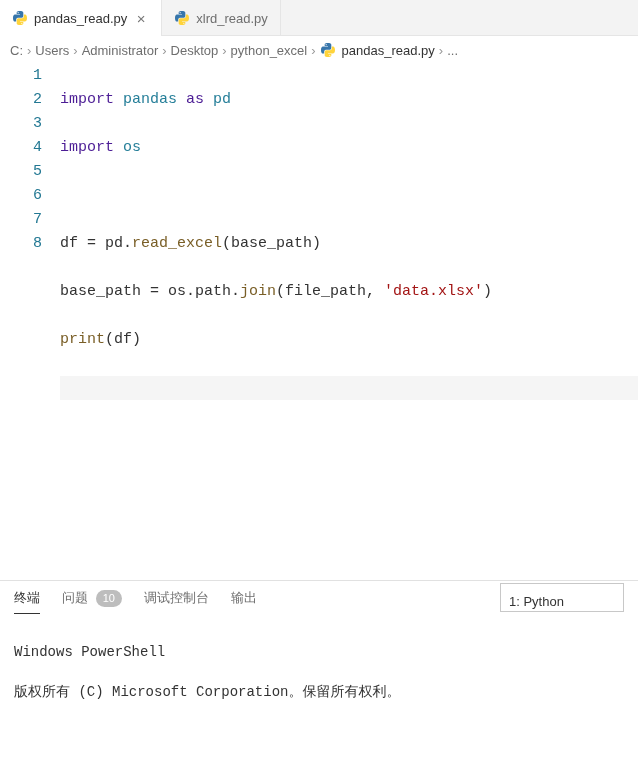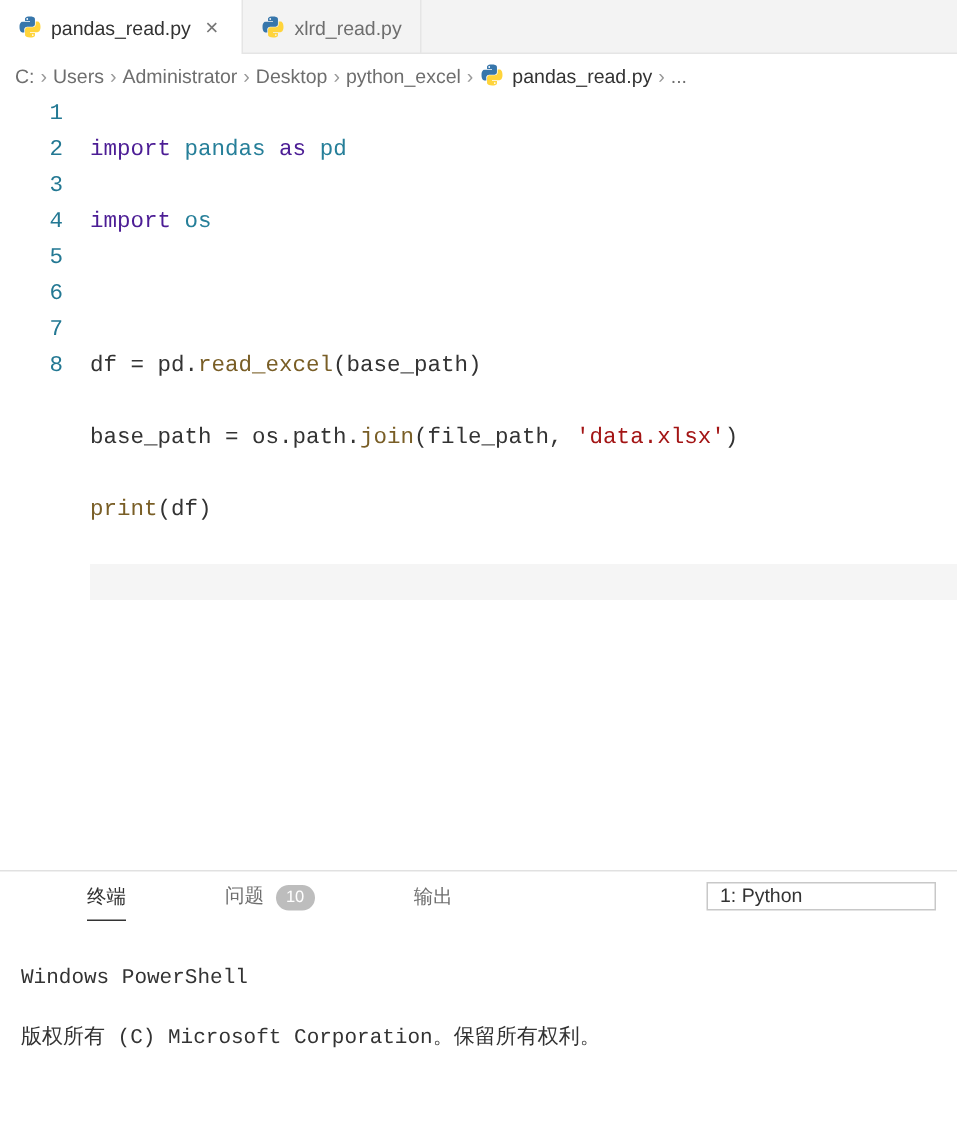--- a/index.html
+++ b/index.html
@@ -24,29 +24,29 @@
     .codecol { flex:1; white-space:pre; }
     .curline { background:#f5f5f5; display:inline-block; width:100%; }
     .hl-teal { color:#267f99; }
     .hl-brown { color:#a31515; }
     .hl-purple { color:#4c1d95; }
     .hl-dblue { color:#001080; }
     .hl-call { color:#795e26; }
     .spacer { height:150px; }
     .panelbar { display:flex; align-items:center; border-top:1px solid #e1e1e1;
                 height:34px; padding:0 14px; gap:22px; color:#6e6e6e; font-size:13px; }
-    .paneltab { position:relative; cursor:pointer; padding:6px 0;margin-left:44px; }
+    .paneltab { position:relative; cursor:pointer; padding:6px 0; }
     .paneltab.active { color:#333; }
     .paneltab.active::after { content:""; position:absolute; left:0; right:0;
                               bottom:-1px; height:1px; background:#333; }
     .badge { background:#bdbdbd; color:#fff; border-radius:9px; padding:0 7px;
              font-size:11px; margin-left:4px; display:inline-block; line-height:17px;text-align:right; }
     .panel-right { margin-left:auto; }
-    .sel { border:1px solid #c8c8c8; background:#fff; padding:0 26px 2px 8px;
-           font-size:13px; color:#333; width:153px; position:relative; }
+    .sel { border:1px solid #c8c8c8; background:#fff; padding:10px 26px 2px 8px;
+           font-size:13px; color:#333; width:124px; position:relative; }
     .terminal { font-family:Consolas,"Courier New",monospace; font-size:14px;
                 line-height:20px; padding:8px 14px 20px; color:#333; white-space:pre; }
   </style>
 </head>
 <body>
 
 <div class="tabbar">
   <div class="tab active">
     <span class="py-icon">
       <svg width="16" height="16" viewBox="0 0 32 32">
@@ -115,20 +115,21 @@
 </div>
 
 <div class="spacer"></div>
 
 <div class="panelbar">
   <div class="paneltab active">终端</div>
   <div class="paneltab">
     <span>问题</span>
     <span class="badge">10</span>
   </div>
+  <div class="paneltab">调试控制台</div>
   <div class="paneltab">输出</div>
   <div class="panel-right">
     <div class="sel">1: Python</div>
   </div>
 </div>
 
 <div class="terminal">
 <div>Windows PowerShell</div>
 <div>版权所有 (C) Microsoft Corporation。保留所有权利。</div>
 

